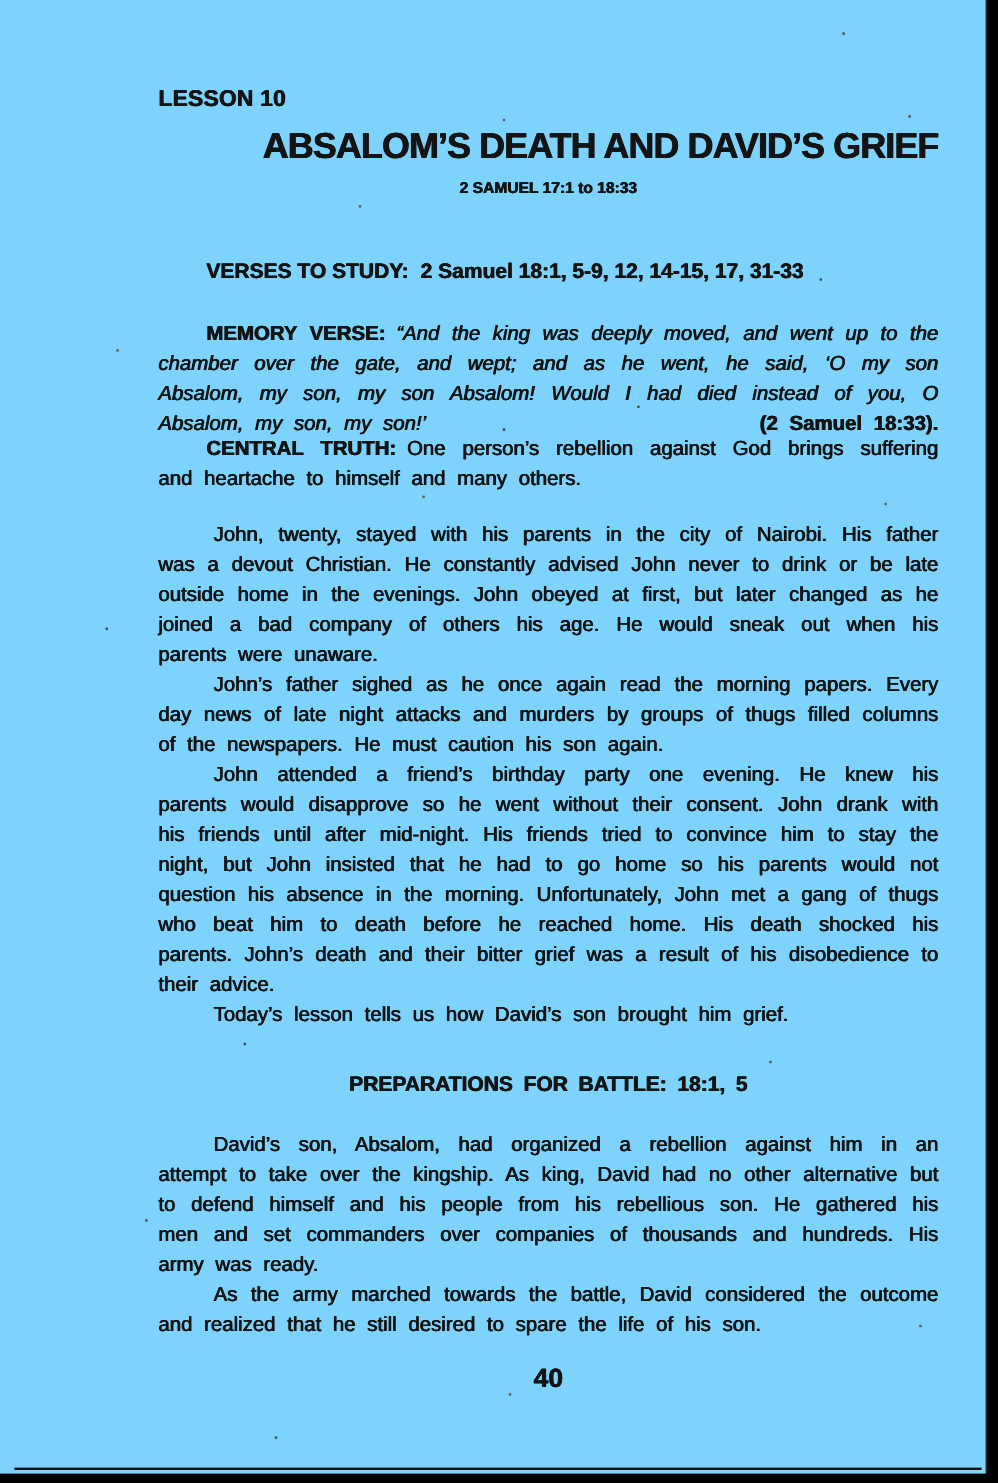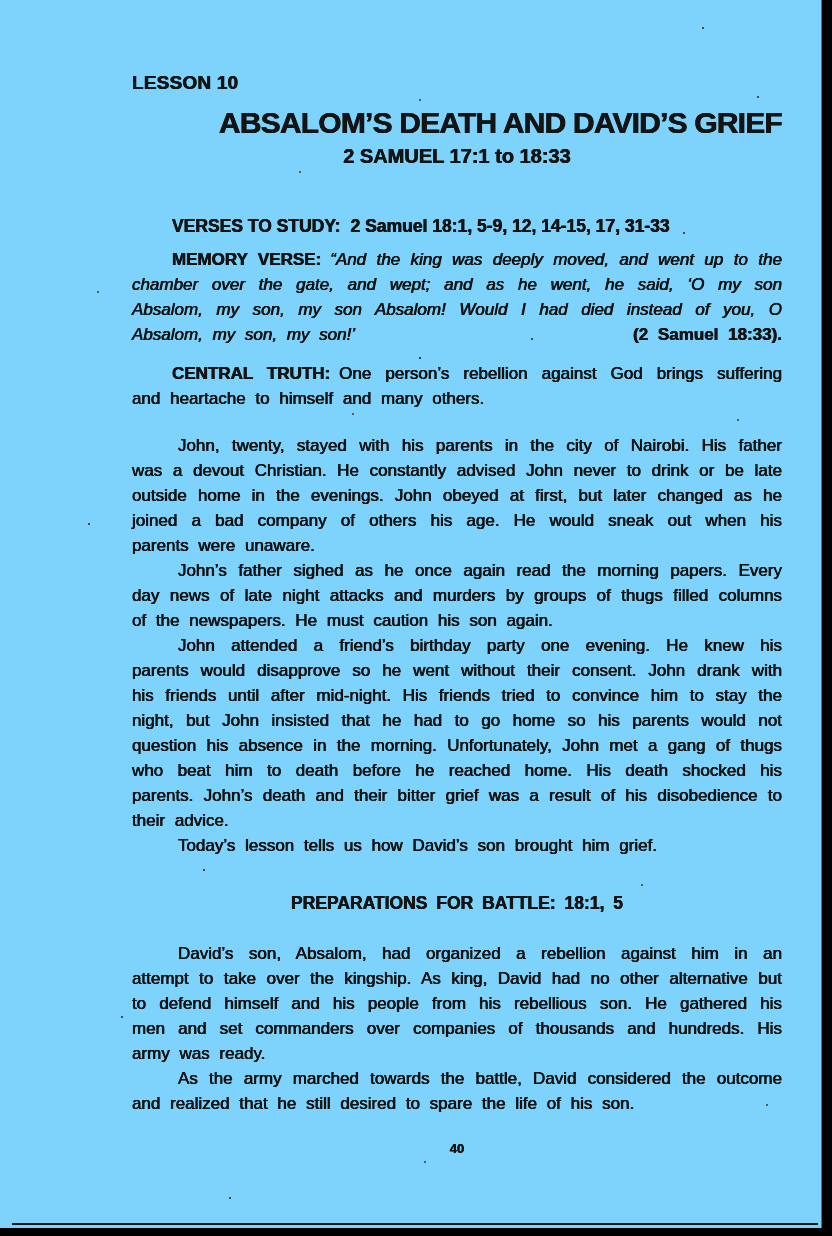--- a/index.html
+++ b/index.html
@@ -11,32 +11,32 @@
     font-family:"Liberation Sans","DejaVu Sans",sans-serif;
     font-size:17px;line-height:25px;
     overflow:hidden;
     text-shadow:0.35px 0 currentColor,-0.35px 0 currentColor;
   }
   .block{position:absolute;left:132px;width:650px;}
   .just{text-align:justify;word-spacing:5px;}
   .label{font-weight:bold;margin-right:9px;margin-left:40px;}
   .lesson-label{top:70px;font-weight:bold;font-size:19px;letter-spacing:0.2px;}
   .title{top:107px;margin:0;text-align:right;font-weight:bold;font-size:30px;letter-spacing:-0.8px;line-height:32px;}
-  .subtitle{top:144px;text-align:center;font-weight:bold;font-size:20px;}
+  .subtitle{top:144px;text-align:center;font-weight:bold;font-size:13px;}
   .verses{top:196px;font-weight:bold;font-size:17.5px;}
   .verses .label{margin-right:10px;}
-  .memory{top:230px;}
+  .memory{top:248px;}
   .mv-text{font-style:italic;}
   .mv-ref{float:right;font-weight:bold;margin-left:32px;}
   .central{top:344px;}
   .intro{top:433px;}
   .intro p,.sec-body p{margin:0;text-indent:46px;}
   .sec-head{top:891px;text-align:center;font-weight:bold;font-size:17.5px;word-spacing:4px;}
   .sec-body{top:941px;}
-  .pagenum{top:1136px;text-align:center;font-weight:bold;font-size:13px;word-spacing:0;}
+  .pagenum{top:1136px;text-align:center;font-weight:bold;font-size:22px;word-spacing:0;}
   
   .edge-right{position:absolute;top:0;left:822px;width:10px;height:1236px;background:#000;
     box-shadow:-1px 0 0 rgba(0,0,0,0.45);}
   .edge-bottom-line{position:absolute;top:1223px;left:12px;width:806px;height:2px;background:#161616;}
   .edge-bottom{position:absolute;top:1228px;left:0;width:832px;height:8px;background:#000;}
   .speckles{position:absolute;top:0;left:0;width:2px;height:2px;background:transparent;
     box-shadow:
       702px 27px 0 #4a4a4a, 419px 99px 0 #5a5a5a, 757px 96px 0 #4a4a4a,
       299px 171px 0 #5a5a5a, 683px 232px 0 #4a4a4a, 97px 291px 0 #5a5a5a,
       419px 357px 0 #3a3a3a, 737px 419px 0 #5a5a5a, 88px 523px 0 #4a4a4a,

